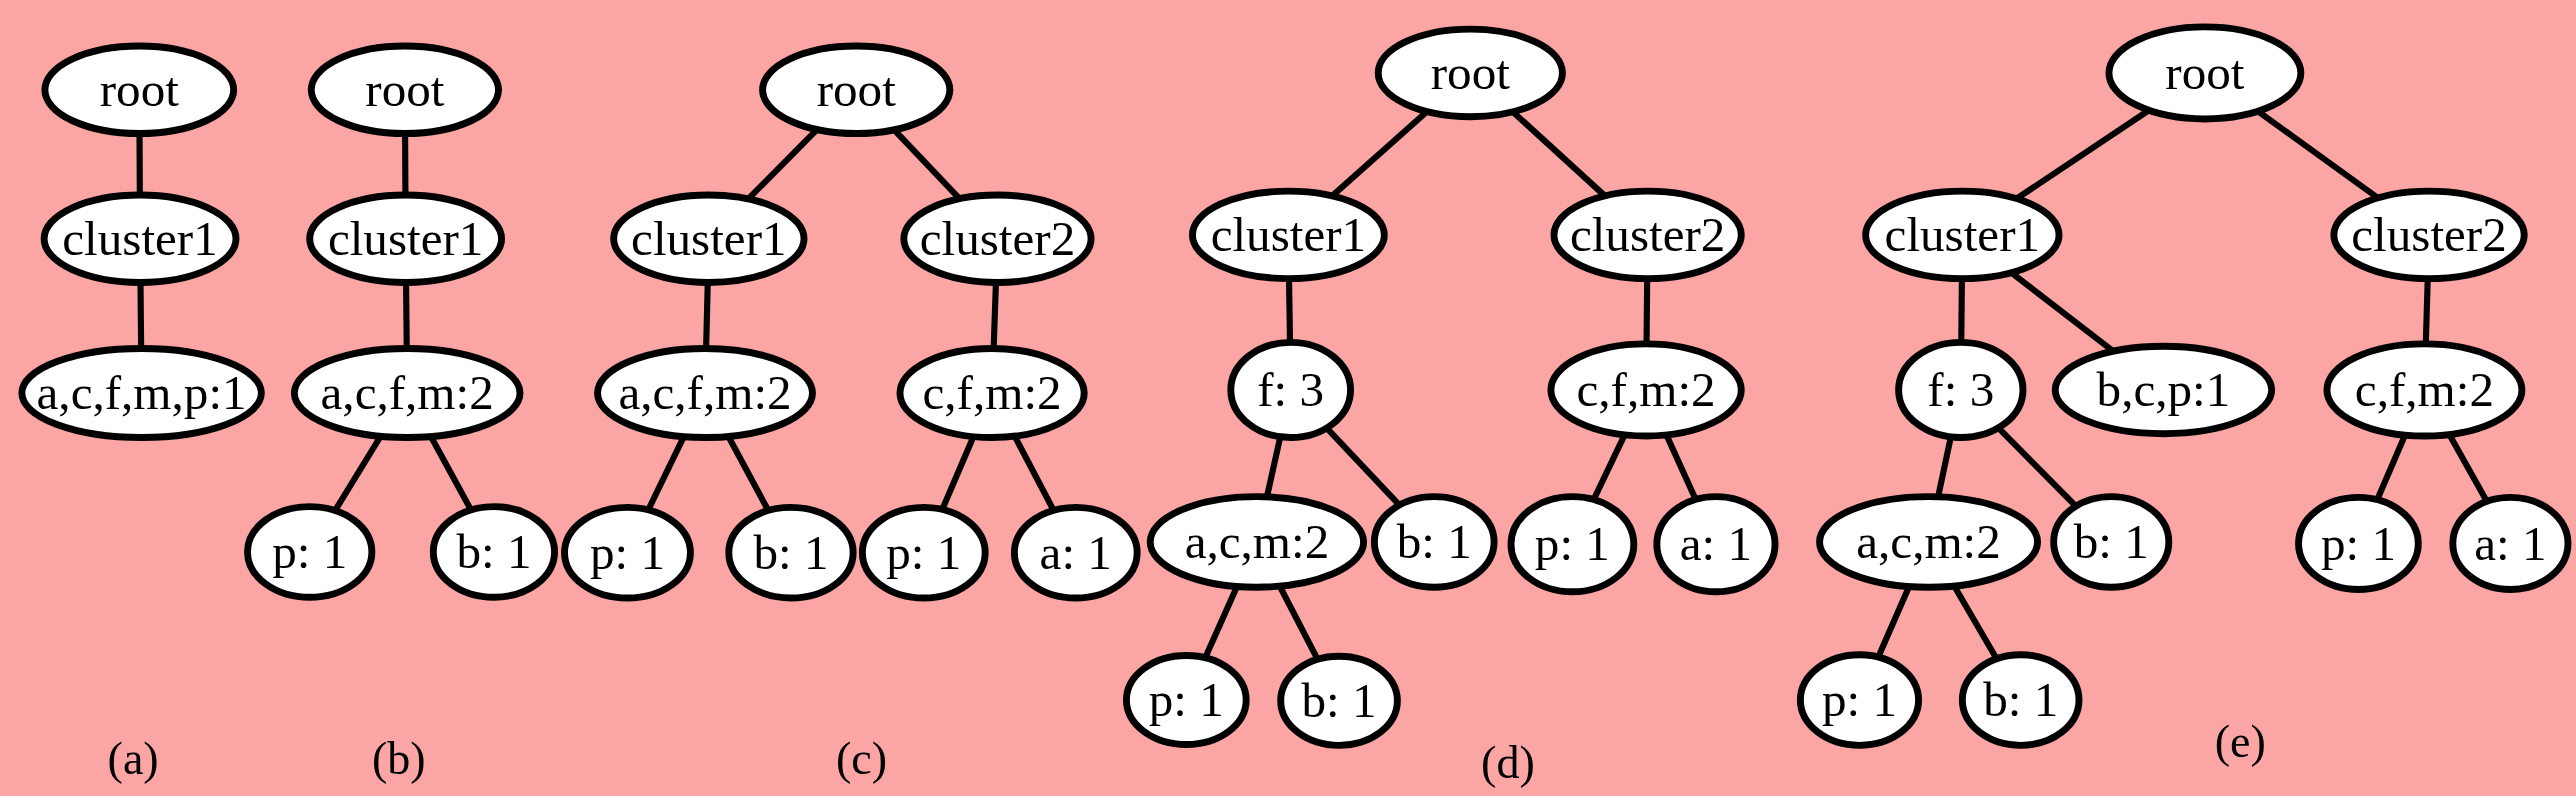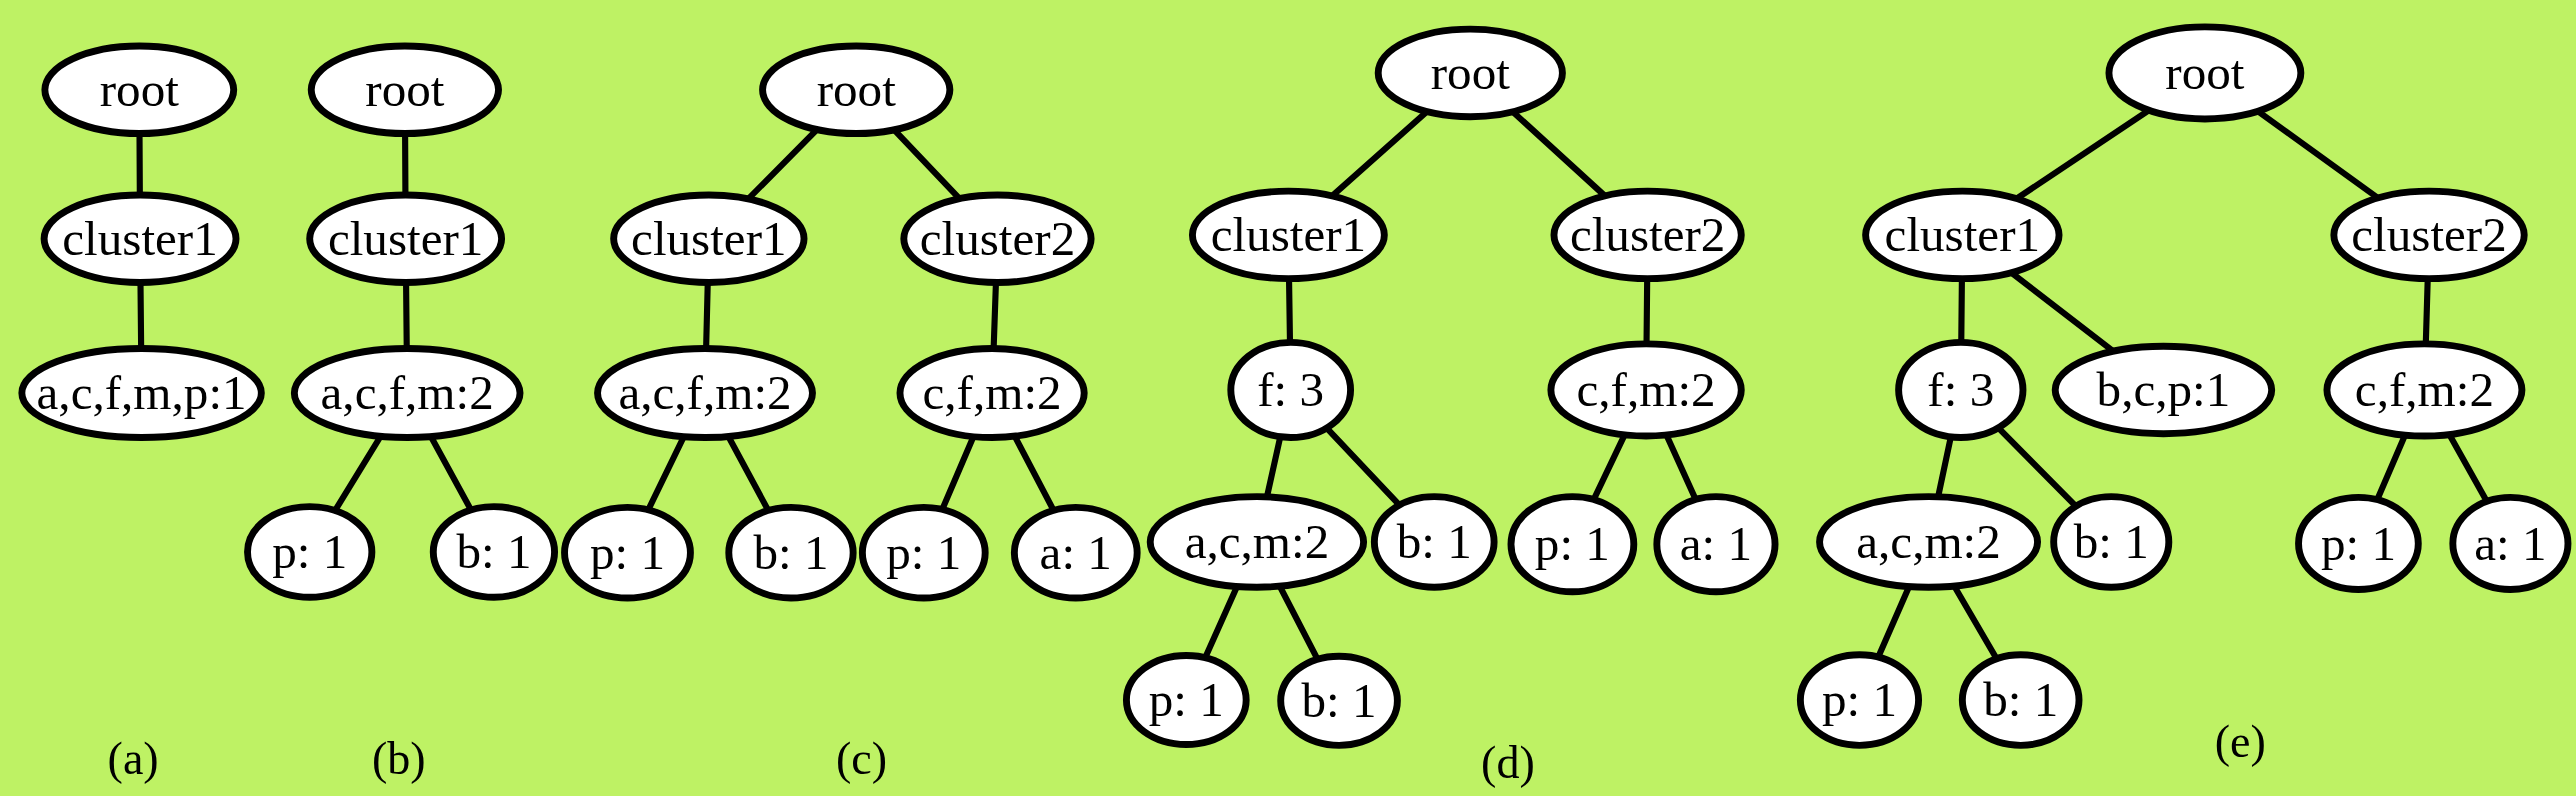--- a/index.html
+++ b/index.html
@@ -3,21 +3,21 @@
 <meta charset="utf-8">
 <style>
   html, body {
     margin: 0;
     padding: 0;
     background: #ffffff;
   }
   .figure {
     width: 2576px;
     height: 796px;
-    background: #bef264;
+    background: #fca5a5;
     overflow: hidden;
   }
   svg {
     display: block;
     width: 2576px;
     height: 796px;
   }
   .edge {
     stroke: #000000;
     stroke-width: 8;

